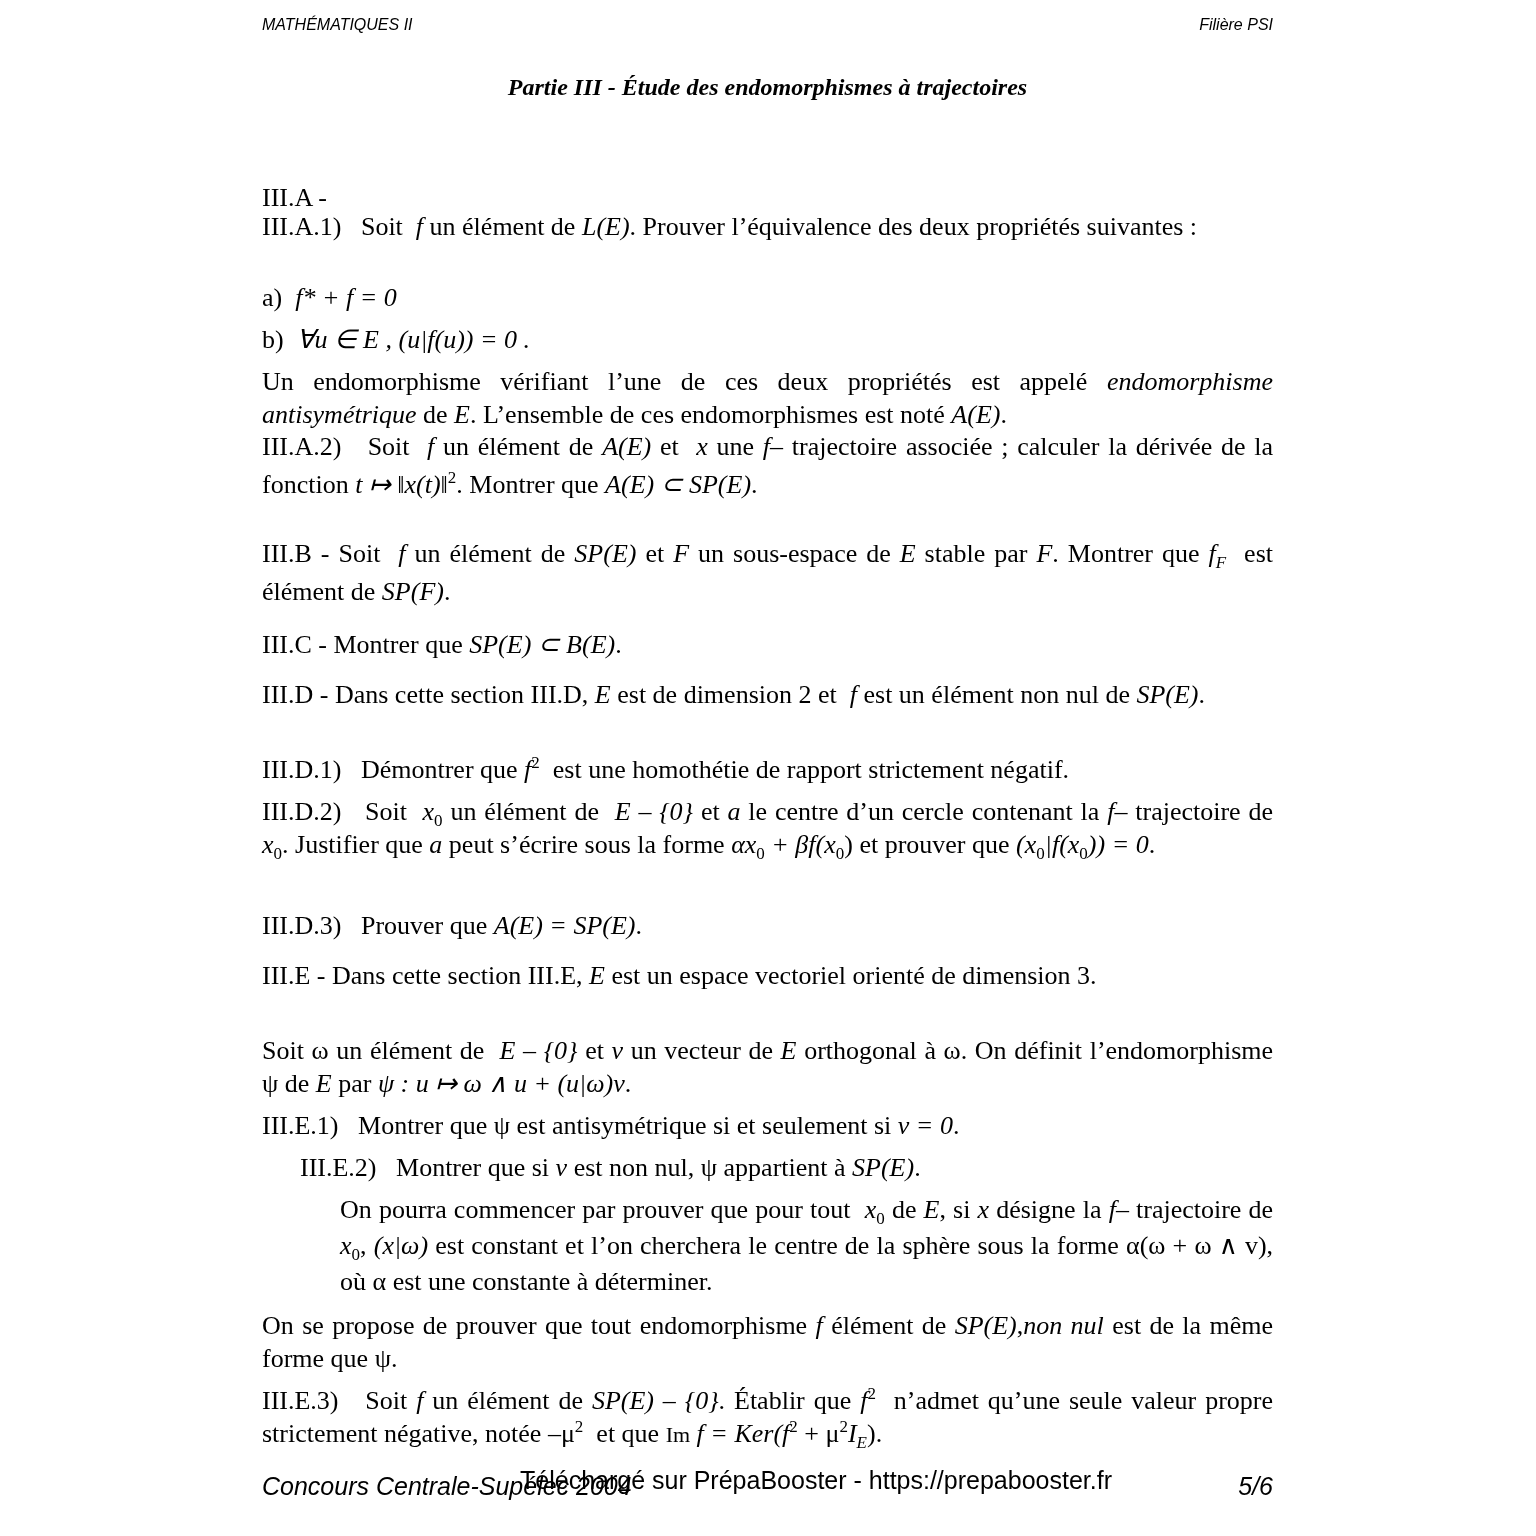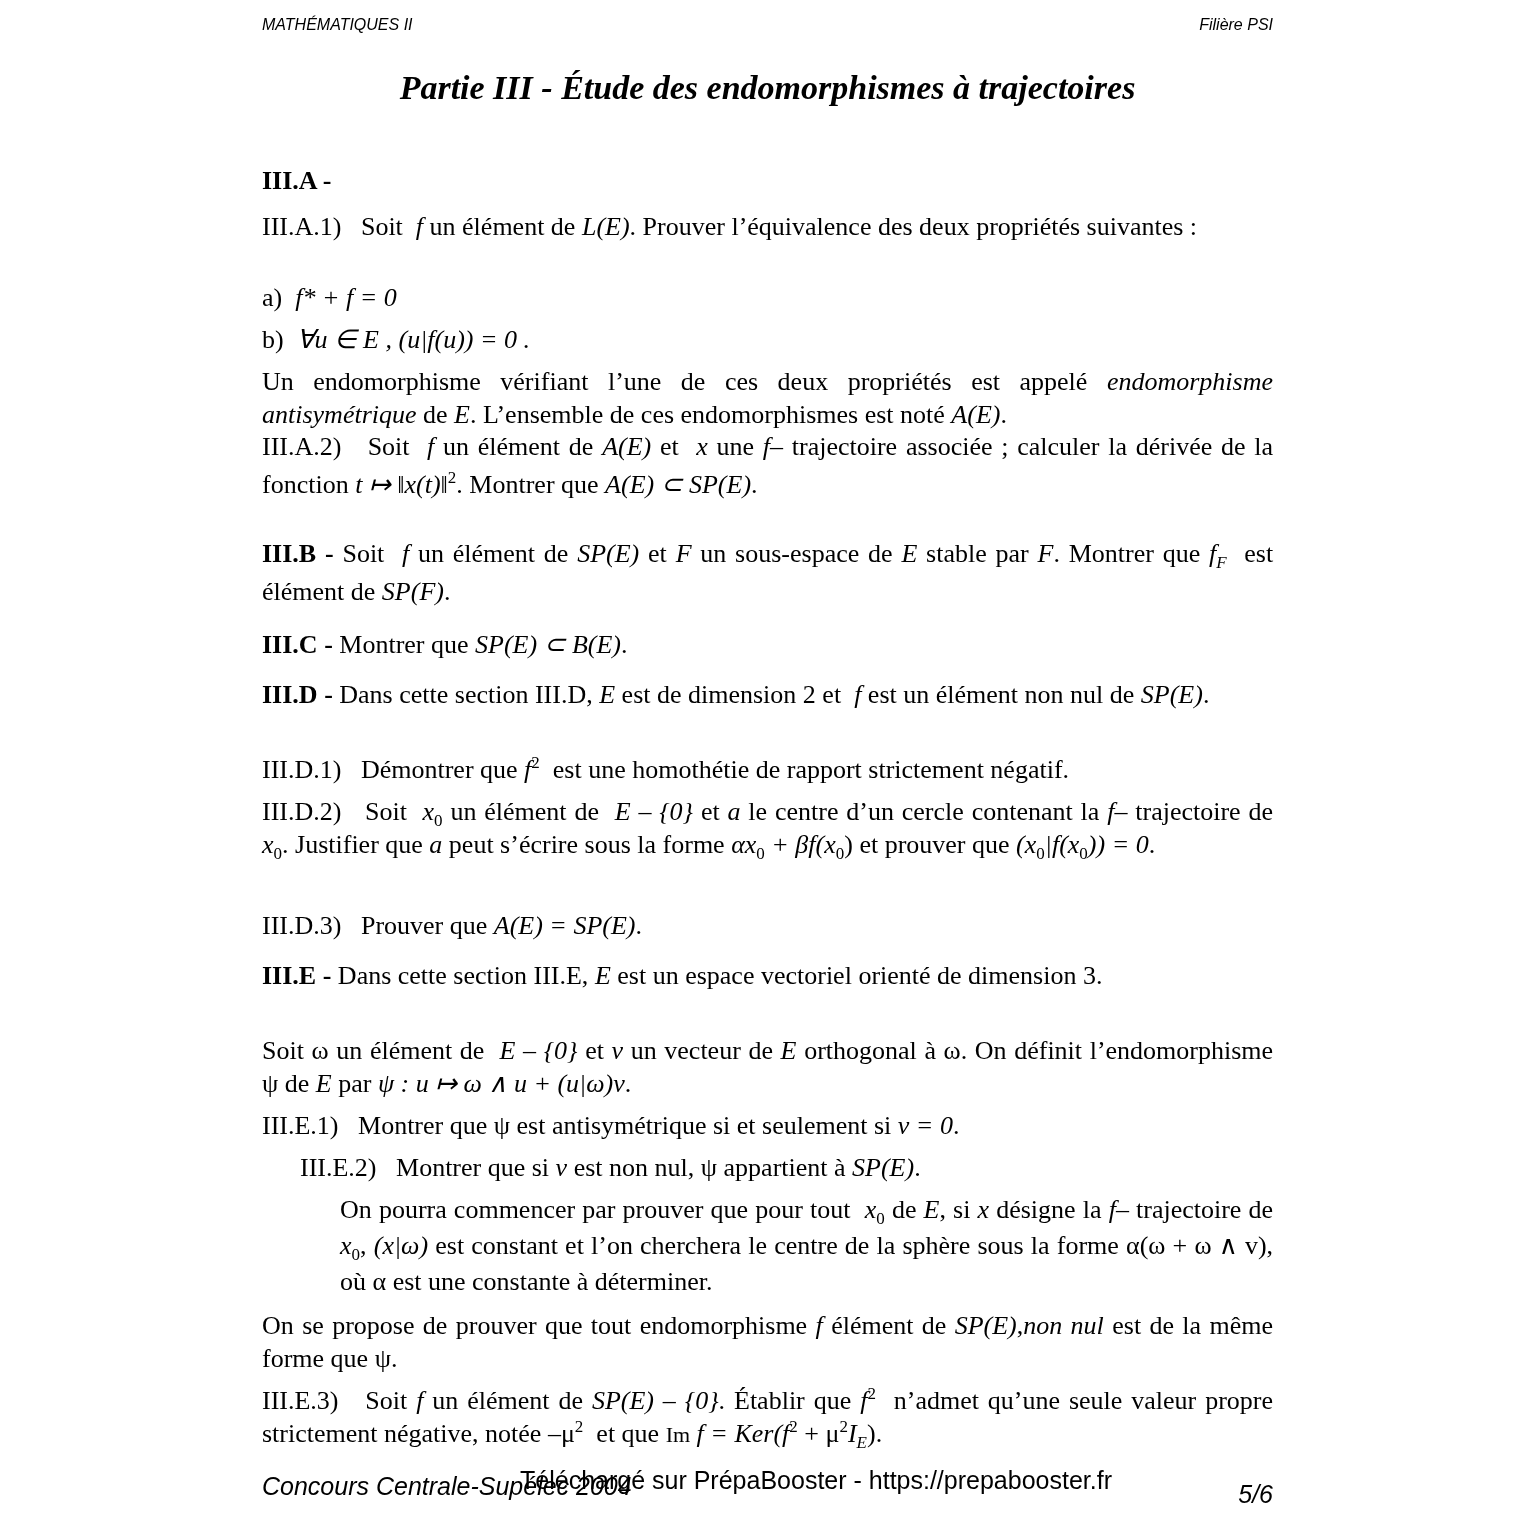--- a/index.html
+++ b/index.html
@@ -1,30 +1,30 @@
 <!DOCTYPE html>
 <html><head>
 <meta charset="utf-8">
 <style>
   html, body { margin: 0; padding: 0; background: #ffffff; }
   body { width: 1536px; height: 1536px; position: relative; overflow: hidden; color: #000; }
   .hdr { position: absolute; top: 16px; font-family: "Liberation Sans", sans-serif; font-style: italic; font-size: 16px; }
   .hdr-left { left: 262px; }
   .hdr-right { right: 263px; text-align: center; }
   .title { position: absolute; top: 68px; left: 262px; width: 1011px; text-align: center;
-    font-family: "Liberation Serif", serif; font-weight: bold; font-style: italic; font-size: 34px; line-height: 39px; }
+    font-family: "Liberation Serif", serif; font-weight: bold; font-style: italic; font-size: 24px; line-height: 39px; }
   .body { position: absolute; left: 262px; width: 1011px; font-family: "Liberation Serif", serif; font-size: 26px; line-height: 33px; }
   .p { position: absolute; left: 0; width: 1011px; text-align: justify; }
   .p.indent { left: 78px; width: 933px; }
-  .b { font-weight: bold; }
+  .b { font-weight: normal; margin-top: 17px; }
   .m { font-style: italic; }
   sub, sup { font-size: 17px; line-height: 0; }
   .footer { position: absolute; top: 1472px; font-family: "Liberation Sans", sans-serif; font-size: 25px; }
   .foot-left { left: 262px; font-style: italic; }
-  .foot-right { right: 263px; font-style: italic; margin-top: 8px; }
+  .foot-right { right: 263px; font-style: italic; }
   .foot-wm { left: 520px; top: 1466px; font-style: normal; }
 </style>
 </head>
 <body>
 
 <div class="hdr hdr-left">MATHÉMATIQUES II</div>
 <div class="hdr hdr-right">Filière PSI</div>
 
 <div class="title">
   <div>Partie III - Étude des endomorphismes à trajectoires</div>

